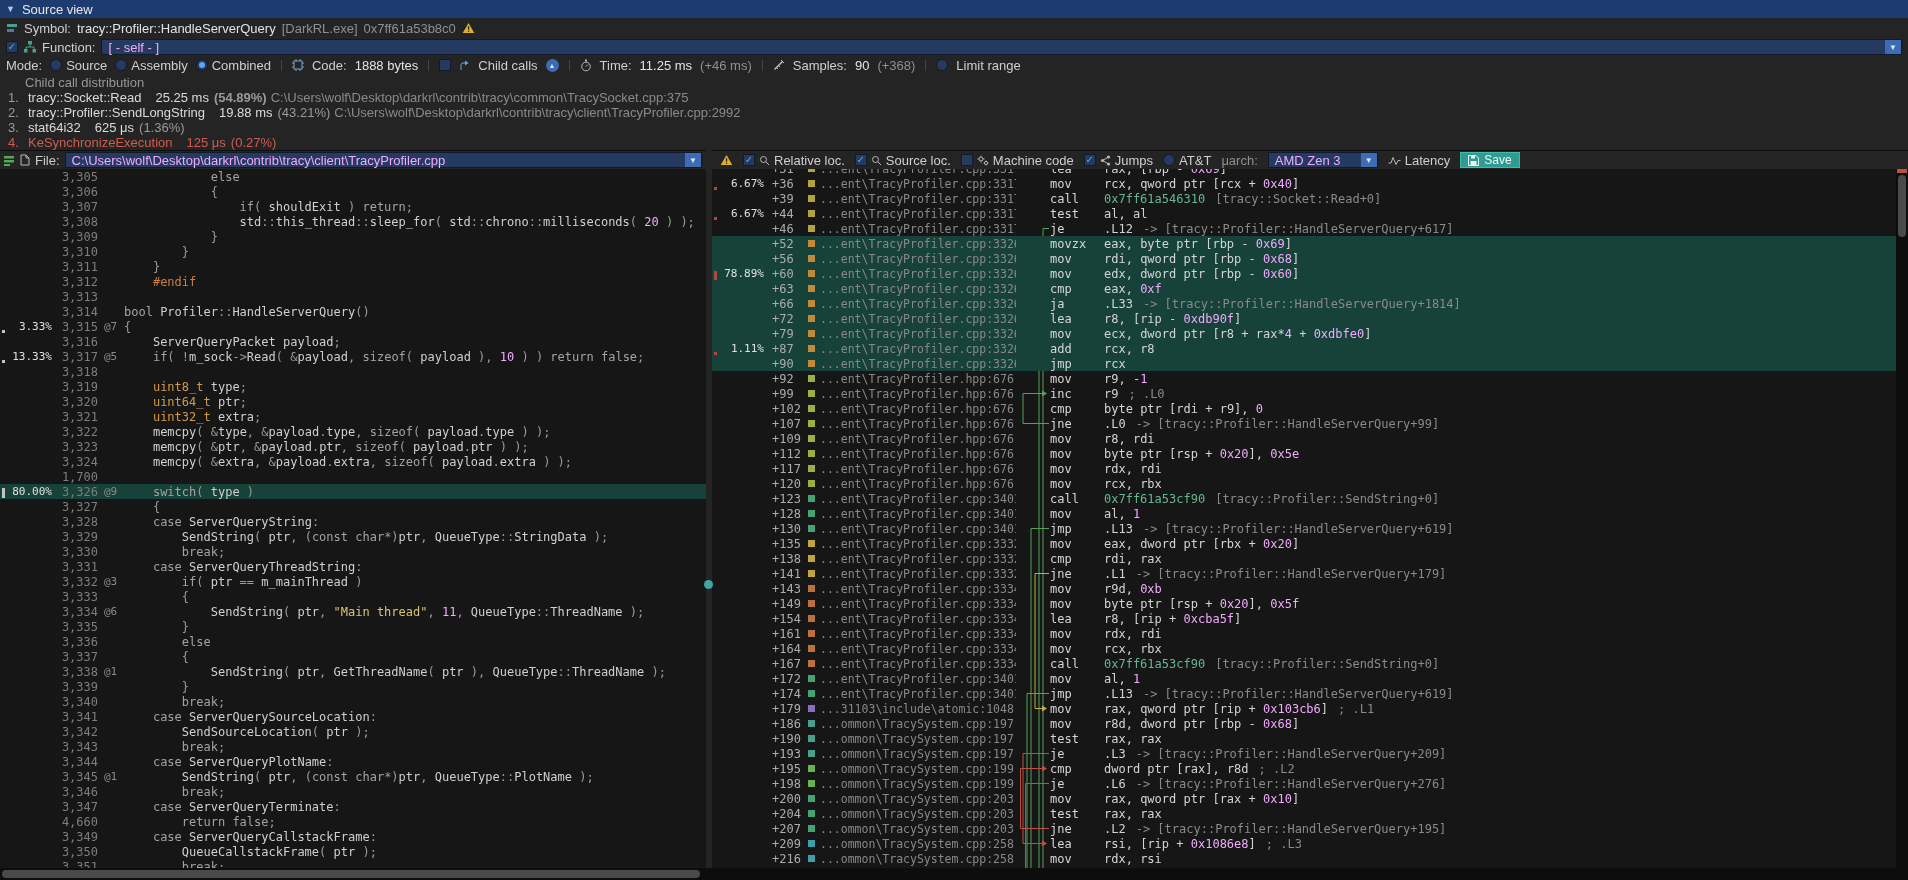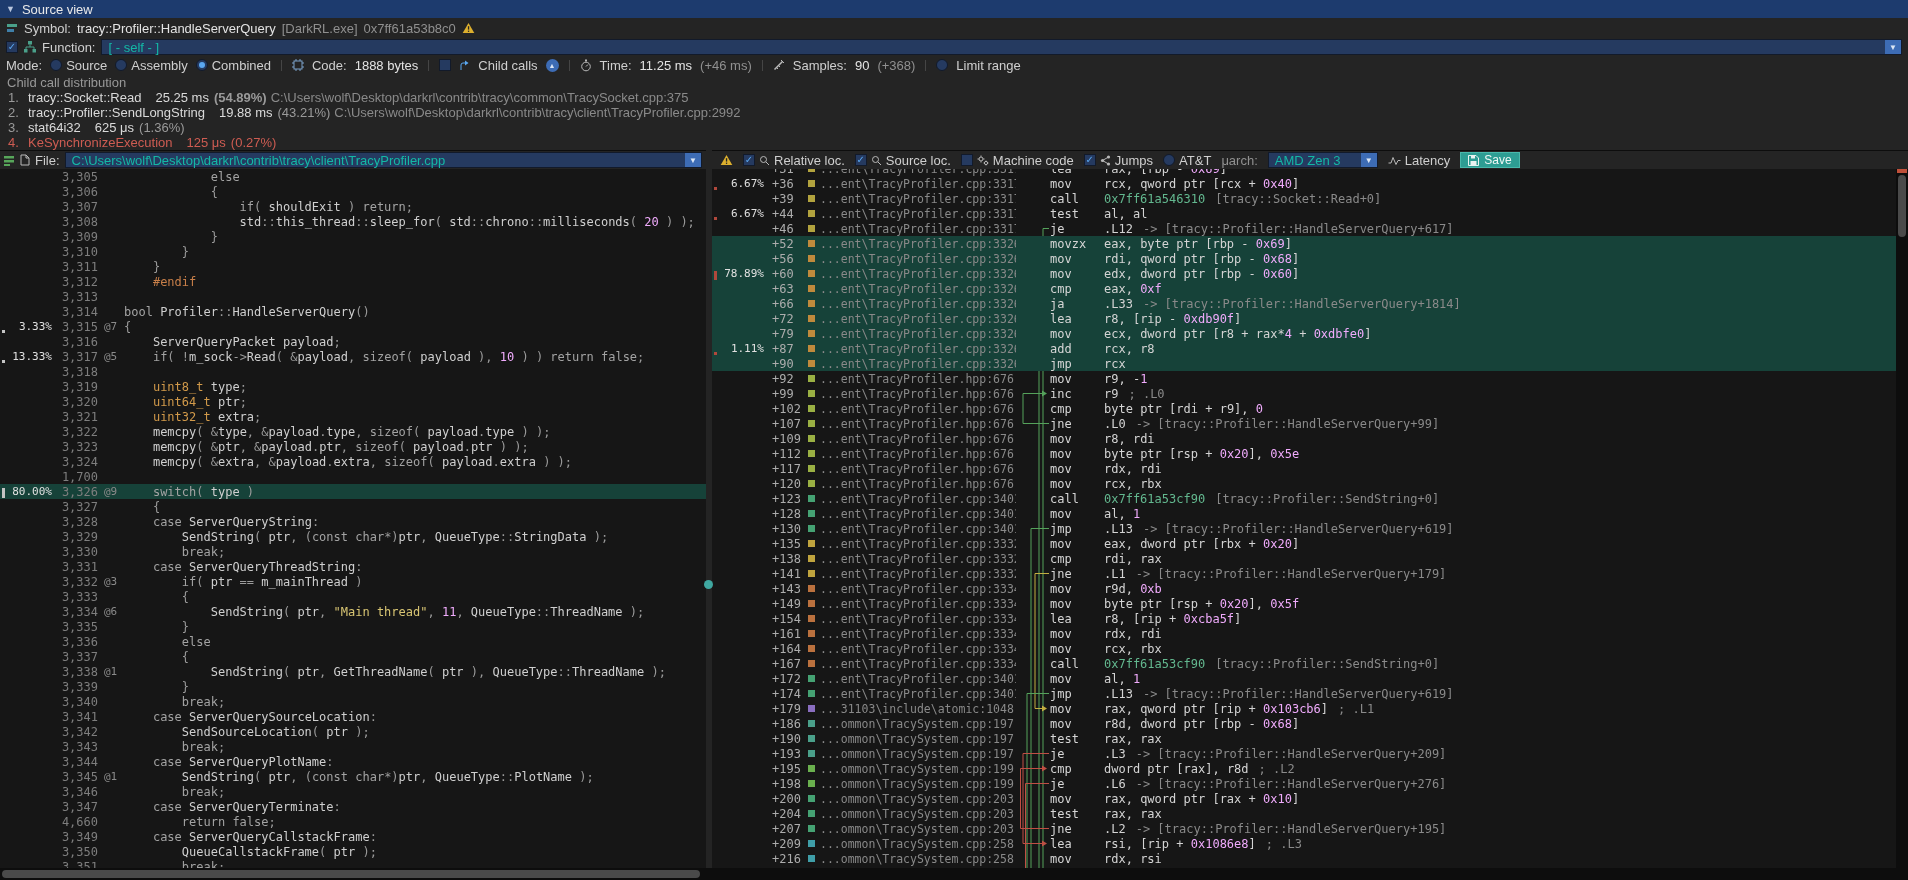--- a/index.html
+++ b/index.html
@@ -13,26 +13,26 @@
 .functionbar{height:18px}
 .modebar{height:18px;gap:8px}
 .dim{color:#909090}
 .lbl{color:#cfcfcf}
 .val{color:#e3e3e3}
 .cb{width:12px;height:12px;background:#253a60;border:1px solid #121a2a;display:inline-flex;align-items:center;justify-content:center;flex:none}
 .cb.checked::after{content:"✓";color:#5aa7f0;font-size:10px;line-height:1}
 .radio{width:12px;height:12px;border-radius:50%;background:#253a60;border:1px solid #121a2a;display:inline-flex;align-items:center;justify-content:center;flex:none}
 .radio.sel::after{content:"";width:6px;height:6px;border-radius:50%;background:#5aa7f0}
 .combo{background:#253a60;border:1px solid #121a2a;height:16px;display:flex;align-items:center;cursor:pointer}
-.combo .cval{padding:12px 6px;white-space:nowrap;color:#14b8a6;overflow:hidden}
+.combo .cval{padding:12px 6px;white-space:nowrap;color:#f0abfc;overflow:hidden}
 .combo .carr{width:16px;height:100%;background:#3d6cb5;display:flex;align-items:center;justify-content:center;margin-left:auto;flex:none}
 .combo .carr::after{content:"▼";font-size:8px;color:#dbe6f5}
 .grow{flex:1;min-width:0}
 .vsep{width:1px;height:11px;background:#454545;margin:0 2px;flex:none}
-.ccheader{height:16px;display:flex;align-items:center;padding:0 7px;color:#989898;flex:none}
+.ccheader{height:16px;display:flex;align-items:center;padding:0 25px;color:#989898;flex:none}
 #child-call-list{height:60px;overflow:hidden;flex:none}
 .ccrow{height:15px;display:flex;align-items:center;padding:0 8px;white-space:nowrap}
 .cc-idx{color:#9a9a9a;width:20px;flex:none}
 .cc-name{color:#dadada}
 .cc-time{margin-left:14px;color:#dadada}
 .cc-pct{margin-left:5px;color:#9a9a9a}
 .cc-loc{margin-left:4px;color:#8a8a8a}
 .panes{flex:1;display:flex;min-height:0}
 .pane-left{width:706px;flex:none;display:flex;flex-direction:column;background:#161616;border-top:1px solid #0d0d0d}
 .filebar{height:18px;background:#242424;display:flex;align-items:center;gap:5px;padding:0 4px;flex:none}

